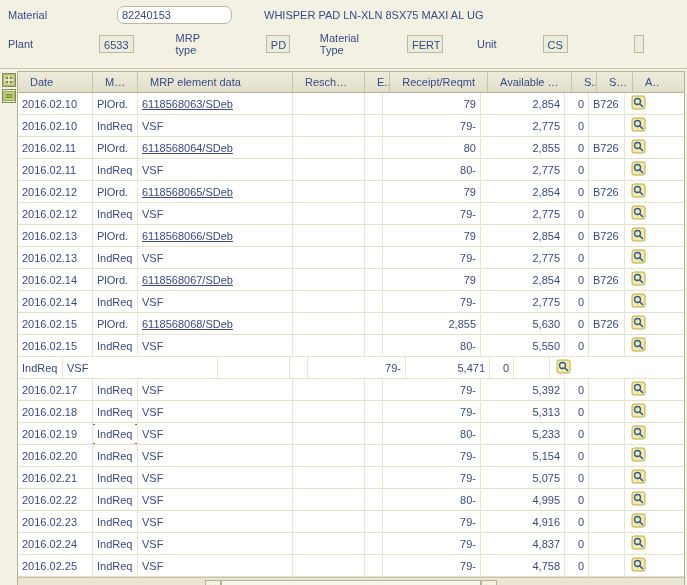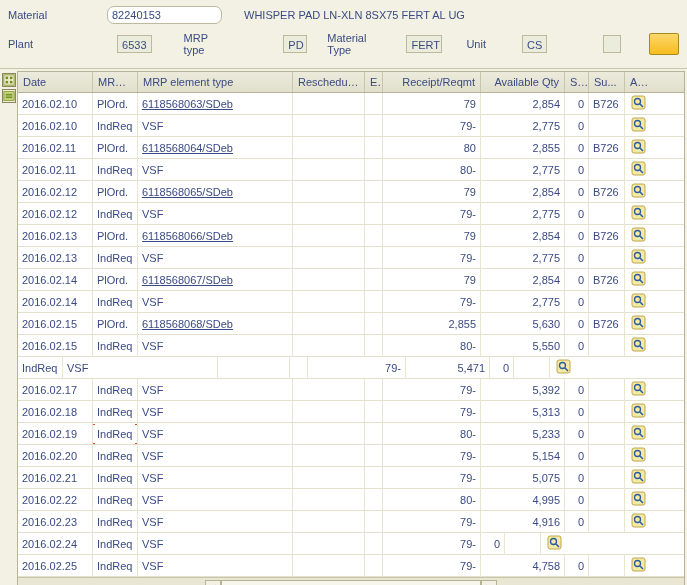--- a/index.html
+++ b/index.html
@@ -1,33 +1,33 @@
 <!DOCTYPE html>
 <html><head>
 <meta charset="utf-8">
 <style>
   * { box-sizing: border-box; }
   html, body { margin:0; padding:0; font-family: Arial, sans-serif; font-size:11px; color:#333; background:#f2f1e4; }
   .wrap { width:687px; height:585px; overflow:hidden; position:relative; background:#f2f1e4; }
   .header { padding:6px 8px 2px 8px; }
-  .hrow { display:flex; align-items:center; gap:14px; margin-bottom:8px; }
+  .hrow { display:flex; align-items:center; gap:24px; margin-bottom:8px; }
   .lbl { color:#3a4a82; }
   .lbl.w1 { width:85px; }
   .field { background:#fff; border:1px solid #bdb99f; padding:2px 4px; height:18px; line-height:14px; color:#3a4a82; }
   .field.ro { background:#ececdc;margin-left:42px; }
   input.field { font-family:inherit; font-size:11px; }
   .desc { color:#3a4a82; margin-left:8px; }
   .btn-yellow { background:linear-gradient(#fdd76a,#f7bc1f); border:1px solid #a68b1a; height:22px; width:40px; border-radius:2px; }
   .divider { border-top:1px solid #c9c5a8; margin:2px 0 0 0; }
   .grid-area { display:flex; padding-top:2px; }
   .toolcol { width:17px; display:flex; flex-direction:column; align-items:center; gap:2px; padding-top:2px; }
   .tool-icon { width:14px; height:14px; border:1px solid #8a865f; background:#ededdc; display:flex; align-items:center; justify-content:center; font-size:9px; color:#6b6640; }
   .table { border:1px solid #b7b395; background:#fff; width:668px; }
   .thead { display:flex; background:linear-gradient(#ecebdc,#e1dfcb); border-bottom:1px solid #b7b395; }
-  .th { border-right:1px solid #c9c5a8; padding:3px 5px; color:#3a4a82; height:20px; line-height:14px; overflow:hidden; white-space:nowrap; text-overflow:ellipsis; }
+  .th { border-right:1px solid #c9c5a8; padding:3px 12px; color:#3a4a82; height:20px; line-height:14px; overflow:hidden; white-space:nowrap; text-overflow:ellipsis; }
   .tbody { }
   .tr { display:flex; border-bottom:1px solid #e3e0cc; height:22px; align-items:center; }
   .td { border-right:1px solid #e8e5d0; padding:2px 4px; height:22px; line-height:18px; overflow:hidden; white-space:nowrap; color:#3a4a82; }
   .td.num { text-align:right; }
   .c-date { width:75px; }
   .c-mrp  { width:45px; }
   .c-data { width:155px; }
   .c-res  { width:72px; }
   .c-e    { width:18px; }
   .c-rec  { width:98px; text-align:right; }
@@ -47,21 +47,21 @@
   .highlight-cell::after { content:""; position:absolute; right:-2px; top:1px; bottom:1px; width:3px; border-right:1px solid #d04a2a; border-top:1px solid #d04a2a; border-bottom:1px solid #d04a2a; }
 </style>
 </head>
 <body>
 <div class="wrap">
 
 <div class="header">
   <div class="hrow">
     <span class="lbl w1">Material</span>
     <input class="field" style="width: 115px; border-radius: 7px;" value="82240153">
-    <span class="desc">WHISPER PAD LN-XLN 8SX75 FERT AL UG</span>
+    <span class="desc">WHISPER PAD LN-XLN 8SX75 MAXI AL UG</span>
   </div>
   <div class="hrow">
     <span class="lbl w1">Plant</span>
     <span class="field ro" style="width:40px">6533</span>
     <span class="lbl" style="width:70px; margin-left:18px">MRP type</span>
     <span class="field ro" style="width:24px;text-align:right">PD</span>
     <span class="lbl" style="margin-left:6px">Material Type</span>
     <span class="field ro" style="width:36px;text-align:left;margin-left:24px">FERT</span>
     <span class="lbl" style="margin-left:10px">Unit</span>
     <span class="field ro" style="width:28px;margin-left:22px">CS</span>
@@ -90,21 +90,21 @@
             <line x1="3" y1="7" x2="11" y2="7" stroke="#5a6a12"></line>
             <line x1="3" y1="9" x2="11" y2="9" stroke="#5a6a12"></line>
           </svg>
     </div>
   </div>
 
   <div class="table">
     <div class="thead">
       <div class="th c-date">Date</div>
       <div class="th c-mrp">MRP ...</div>
-      <div class="th c-data">MRP element type</div>
+      <div class="th c-data">MRP element data</div>
       <div class="th c-res">Reschedul...</div>
       <div class="th c-e">E...</div>
       <div class="th c-rec right">Receipt/Reqmt</div>
       <div class="th c-av right">Available Qty</div>
       <div class="th c-s right">S...</div>
       <div class="th c-sup">Su...</div>
       <div class="th c-a" style="border-right:none">A...</div>
     </div>
     <div class="tbody" id="tbody">
           <div class="tr">
@@ -426,20 +426,21 @@
                   <line x1="9" y1="9" x2="12" y2="12" stroke="#2a5aa0" stroke-width="1.5"></line>
                 </svg></span></div>
           </div>
           <div class="tr">
             <div class="td c-date">2016.02.24</div>
             <div class="td c-mrp">IndReq</div>
             <div class="td c-data">VSF</div>
             <div class="td c-res"></div>
             <div class="td c-e"></div>
             <div class="td c-rec num">79-</div>
+            <div class="td c-av num">4,837</div>
             <div class="td c-s num">0</div>
             <div class="td c-sup"></div>
             <div class="td c-a" style="border-right:none;text-align:center"><span class="mag"><svg viewBox="0 0 15 15">
                   <rect x="1" y="1" width="13" height="13" rx="2" fill="#f4e9a6" stroke="#bda948"></rect>
                   <circle cx="6.5" cy="6.5" r="3" fill="none" stroke="#2a5aa0" stroke-width="1.3"></circle>
                   <line x1="9" y1="9" x2="12" y2="12" stroke="#2a5aa0" stroke-width="1.5"></line>
                 </svg></span></div>
           </div>
           <div class="tr">
             <div class="td c-date">2016.02.25</div>

